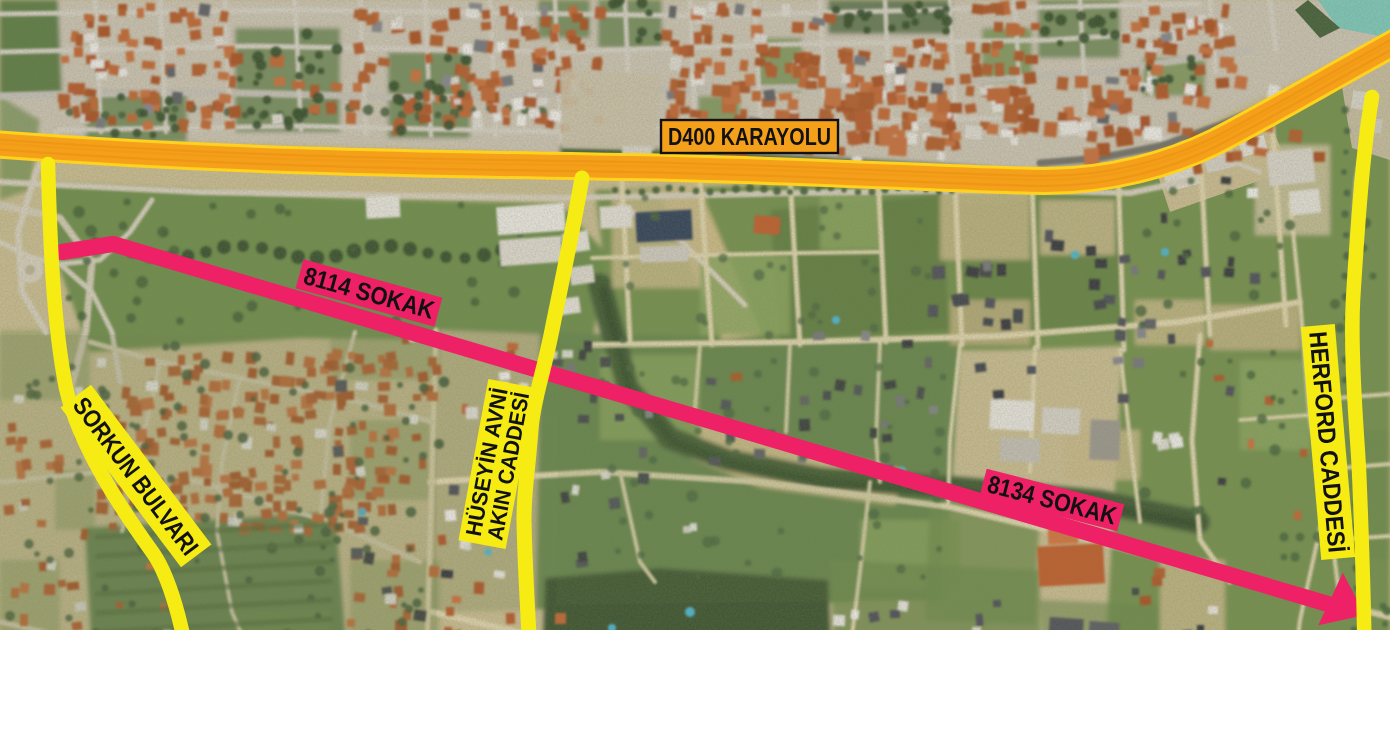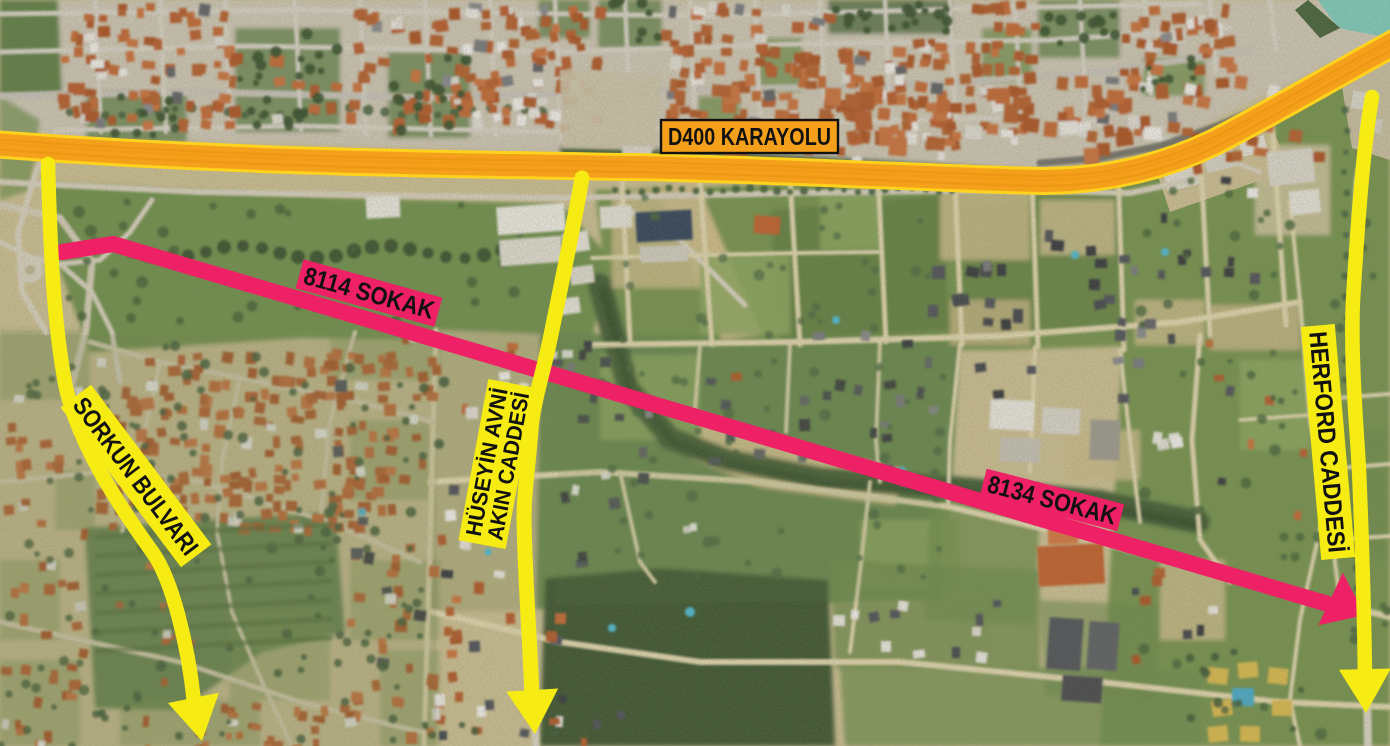--- a/index.html
+++ b/index.html
@@ -1,14 +1,14 @@
 <!DOCTYPE html>
 <html><head><meta charset="utf-8"><style>
 html,body{margin:0;padding:0;}
-#map{width:1390px;height:746px;overflow:hidden;position:relative;font-family:"Liberation Sans",sans-serif;text-align:right;}
+#map{width:1390px;height:630px;overflow:hidden;position:relative;font-family:"Liberation Sans",sans-serif;text-align:right;}
 </style></head><body>
 
 <div id="map">
 <svg width="1390" height="746" viewBox="0 0 1390 746" xmlns="http://www.w3.org/2000/svg">
 <defs>
 <filter id="soft1" x="-5%" y="-5%" width="110%" height="110%">
           <feGaussianBlur stdDeviation="0.8"></feGaussianBlur>
         </filter>
 <filter id="soft2" x="-5%" y="-5%" width="110%" height="110%">
           <feGaussianBlur stdDeviation="2"></feGaussianBlur>

